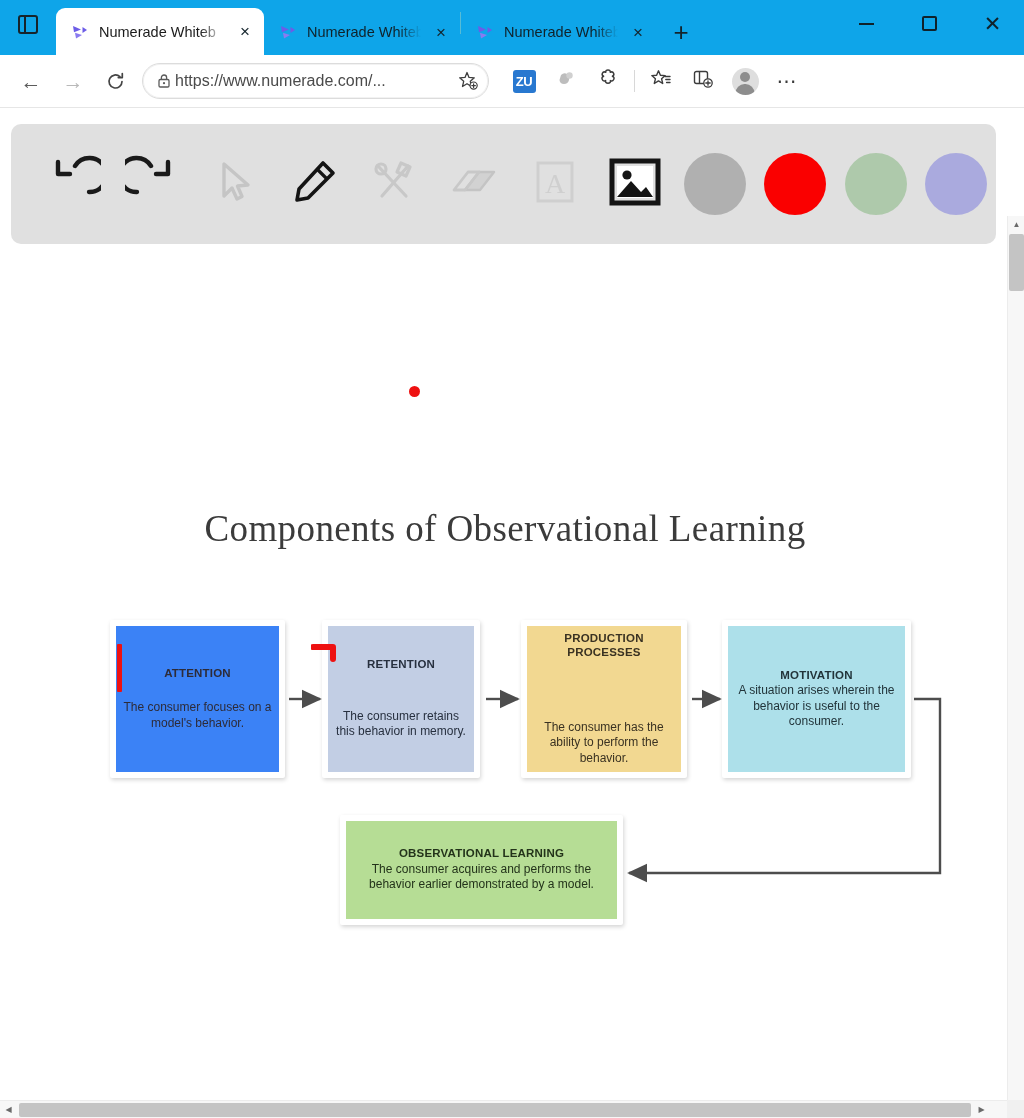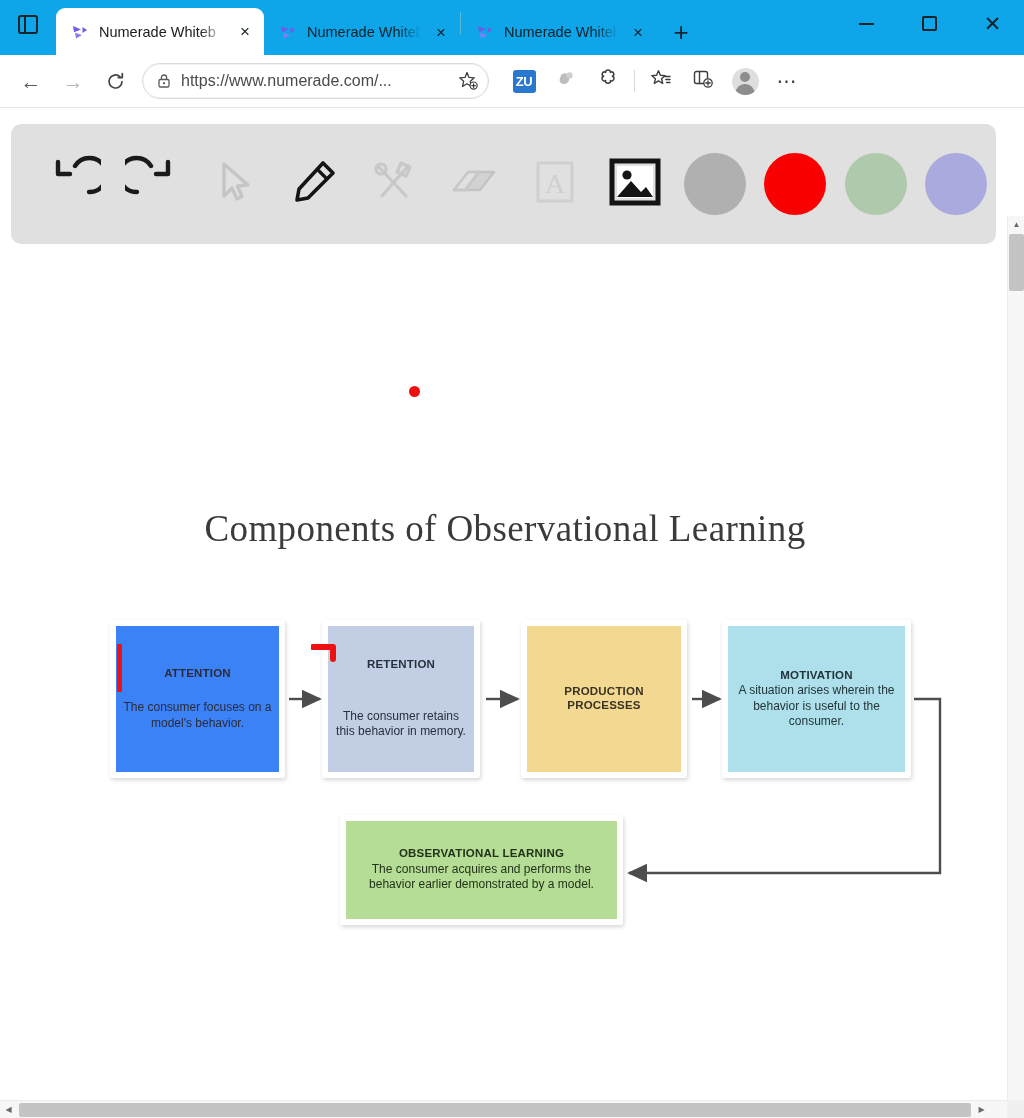--- a/index.html
+++ b/index.html
@@ -90,21 +90,21 @@
     width: 42px; height: 42px; display: flex; align-items: center; justify-content: center;
     flex: 0 0 42px;
   }
   .nav-arrow { font-size: 21px; color: #5c5c5c; line-height: 1; }
   .nav-arrow.dim { color: #b9b9b9; }
   .reload-ic { width: 21px; height: 21px; }
 
   .omnibox {
     flex: 0 0 auto; width: 347px; height: 36px; margin-left: 6px;
     background: #ffffff; border: 1px solid #dcdcdc; border-radius: 18px;
-    display: flex; align-items: center; padding: 0 8px 0 13px; gap: 9px;
+    display: flex; align-items: center; padding: 0 8px 0 13px; gap: 3px;
     box-shadow: 0 0 0 1px #f2f2f2 inset;
   }
   .lock-ic { width: 16px; height: 18px; flex: 0 0 16px; }
   .url-text {
     flex: 1 1 auto; font-size: 16px; color: #4a4a4a;
     white-space: nowrap; overflow: hidden;
   }
   .star-ic { width: 24px; height: 24px; flex: 0 0 24px; }
 
   .ext-area { display: flex; align-items: center; gap: 0px; margin-left: 14px; }
@@ -185,21 +185,21 @@
   }
   .node-body {
     font-size: 12px; text-align: center; line-height: 1.28;
   }
 
   #node-attention  { left: 110px; top: 512px; width: 175px; height: 158px; }
   #node-attention  .node-inner { background: #3b82f6; color: #2d2b38; gap: 19px; }
   #node-retention  { left: 322px; top: 512px; width: 158px; height: 158px; }
   #node-retention  .node-inner { background: #c2cee4; color: #27303f; gap: 36px; }
   #node-production { left: 521px; top: 512px; width: 166px; height: 158px; }
-  #node-production .node-inner { background: #f2d891; color: #3a3222; }
+  #node-production .node-inner { background: #f2d891; color: #3a3222; justify-content: space-between; }
   #node-motivation { left: 722px; top: 512px; width: 189px; height: 158px; }
   #node-motivation .node-inner { background: #ade0ea; color: #22343a; }
   #node-observational { left: 340px; top: 707px; width: 283px; height: 110px; }
   #node-observational .node-inner { background: #b6dd95; color: #23331a; }
 
   
   .red-bar {
     position: absolute; left: 117px; top: 536px;
     width: 5px; height: 48px; background: #ee1111; border-radius: 1px;
   }
@@ -513,20 +513,21 @@
       <div class="node" id="node-retention">
         <div class="node-inner">
           <div class="node-head">RETENTION</div>
           <div class="node-body">The consumer retains this behavior in memory.</div>
         </div>
       </div>
 
       <div class="node" id="node-production">
         <div class="node-inner">
           <div class="node-head">PRODUCTION PROCESSES</div>
+          <div class="node-body">The consumer has the ability to perform the behavior.</div>
         </div>
       </div>
 
       <div class="node" id="node-motivation">
         <div class="node-inner">
           <div class="node-head">MOTIVATION</div>
           <div class="node-body">A situation arises wherein the behavior is useful to the consumer.</div>
         </div>
       </div>
 

